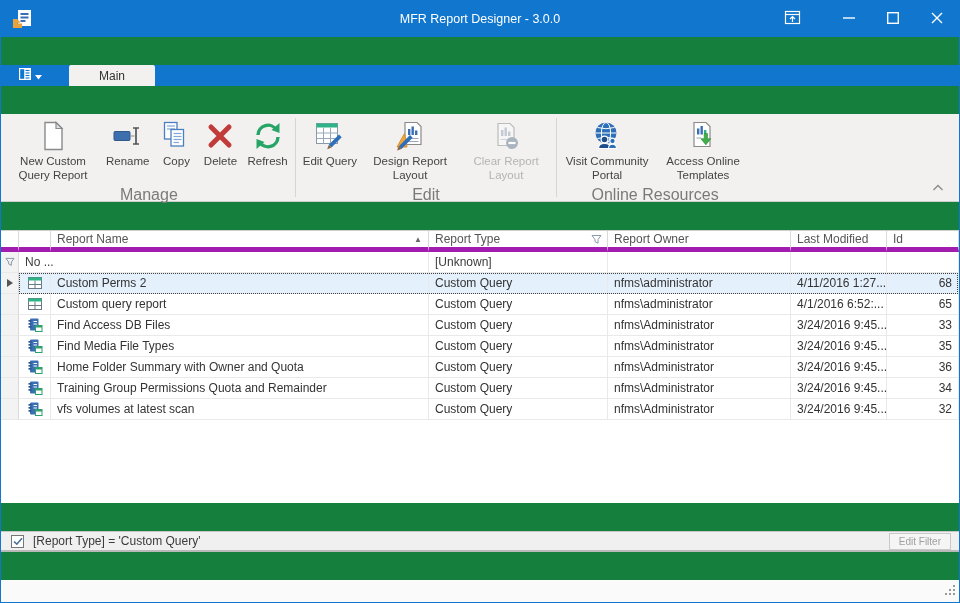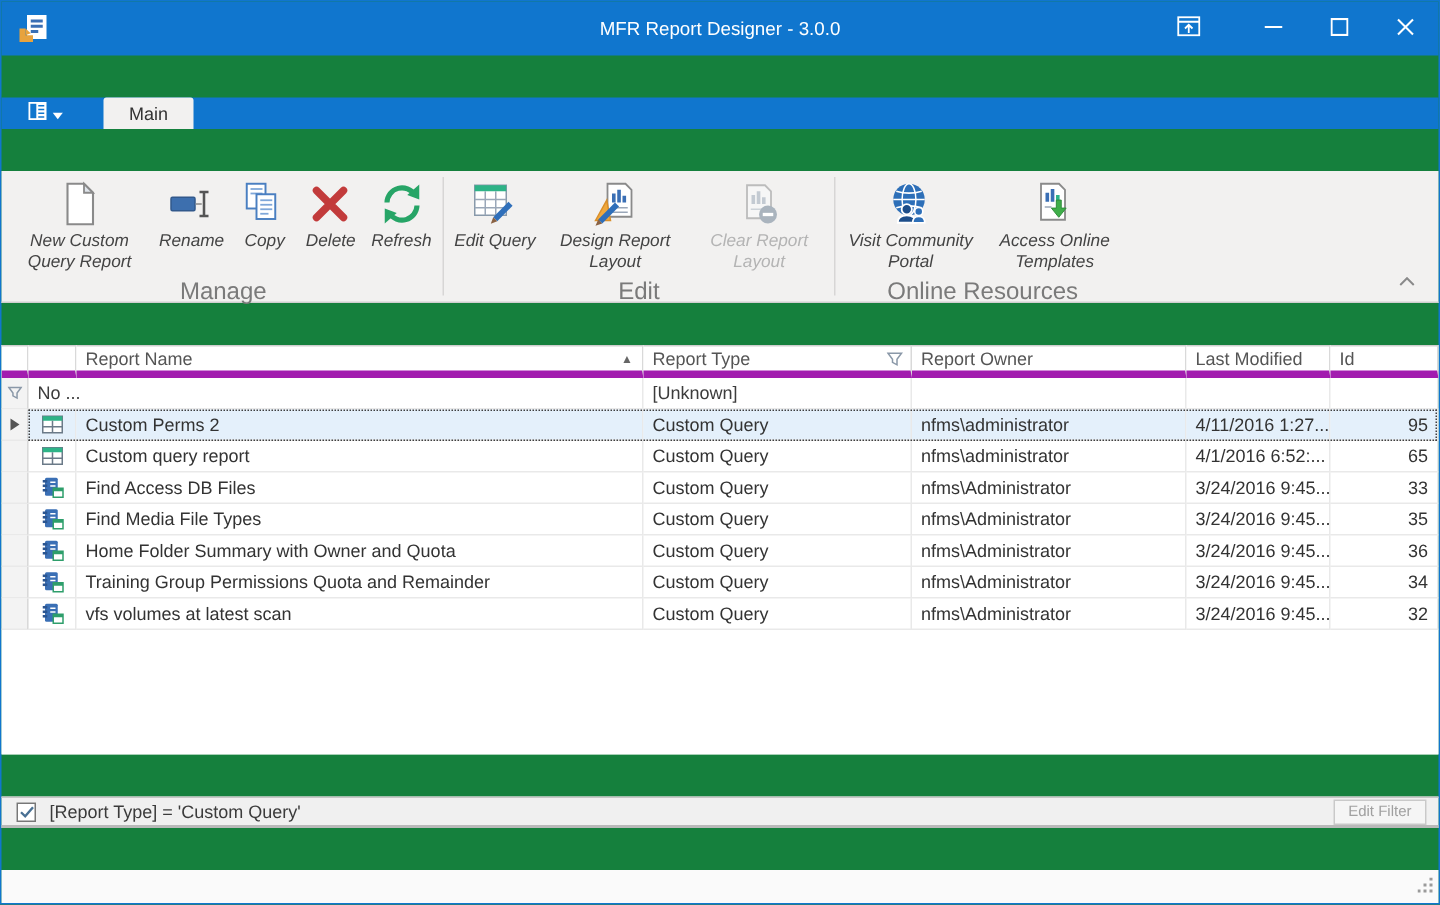--- a/index.html
+++ b/index.html
@@ -16,32 +16,32 @@
   .title{ position:absolute; left:0; right:0; text-align:center;
     color:#fff; font-size:12.5px; pointer-events:none; }
   .win-controls{ margin-left:auto; display:flex; align-items:center; height:100%; }
   .wbtn{ width:44px; height:100%; display:flex; align-items:center;
     justify-content:center; cursor:default; }
   .wbtn.toggle{ width:34px; margin-right:18px; }
   
   .tabrow{ height:21px; background:#1076CE; display:flex; align-items:flex-end; flex:none; }
   .qat{ width:34px; height:21px; margin-left:12px; display:flex; align-items:center;
     justify-content:center; gap:3px; }
-  .tab{ margin-left:22px; height:21px; padding:0 17px; background:#f2f1f0;
+  .tab{ margin-left:22px; height:21px; padding:0 30px; background:#f2f1f0;
     color:#333; display:flex; align-items:center; border-radius:2px 2px 0 0; }
   
   .ribbon{ height:88px; background:#f2f1f0; border-bottom:1px solid #cfcfcf;
     display:flex; align-items:stretch; padding:2px 4px 0 4px; position:relative; flex:none; }
   .rgroup{ display:flex; flex-direction:column; }
   .rbuttons{ display:flex; flex:1; align-items:flex-start; }
   .rbtn{ display:flex; flex-direction:column; align-items:center; padding:3px 5px 2px 5px;
     min-width:44px; height:72px; cursor:default; }
   .rbtn .ricon{ height:34px; display:flex; align-items:center; justify-content:center; }
   .rbtn .rlabel{ font-size:11.5px; color:#444; text-align:center; line-height:1.18;
-    max-width:86px; margin-top:2px;font-style:italic; }
+    max-width:86px; margin-top:2px; }
   .rbtn.disabled .rlabel{ color:#b4b4b4; }
   .glabel{ text-align:center; font-size:16px; color:#7a7a7a; height:15px; line-height:14px; }
   .gsep{ width:1px; background:#d7d6d5; margin:2px 2px 4px 2px; }
   .ribbon-collapse{ position:absolute; right:14px; bottom:6px; }
   
   .gridarea{ flex:1; display:flex; flex-direction:column; background:#fff; overflow:hidden; }
   .grow{ display:grid; grid-template-columns:18px 32px 378px 179px 183px 96px 1fr; flex:none; }
   .cell{ display:flex; align-items:center; overflow:hidden; white-space:nowrap;
     border-right:1px solid #e9e9e9; border-bottom:1px solid #e9e9e9; padding:0 0 0 6px; }
   .cell.ind{ background:#f3f3f3; border-right:1px solid #d9d9d9; padding:0;
@@ -379,21 +379,21 @@
               <rect x="1.5" y="2.5" width="13" height="3" fill="#2EB387"></rect>
               <line x1="8" y1="5.5" x2="8" y2="13.5" stroke="#6B7A88"></line>
               <line x1="1.5" y1="9.5" x2="14.5" y2="9.5" stroke="#6B7A88"></line>
             </svg>
         </span>
       </div>
       <div class="cell">Custom Perms 2</div>
       <div class="cell">Custom Query</div>
       <div class="cell">nfms\administrator</div>
       <div class="cell">4/11/2016 1:27...</div>
-      <div class="cell idc">95</div>
+      <div class="cell idc">68</div>
     </div>
 
     <div class="grow datarow">
       <div class="cell ind"></div>
       <div class="cell icn">
         <span style="display:flex;">
           <svg width="16" height="16" viewBox="0 0 16 16">
               <rect x="1.5" y="2.5" width="13" height="11" fill="#fff" stroke="#6B7A88"></rect>
               <rect x="1.5" y="2.5" width="13" height="3" fill="#2EB387"></rect>
               <line x1="8" y1="5.5" x2="8" y2="13.5" stroke="#6B7A88"></line>

